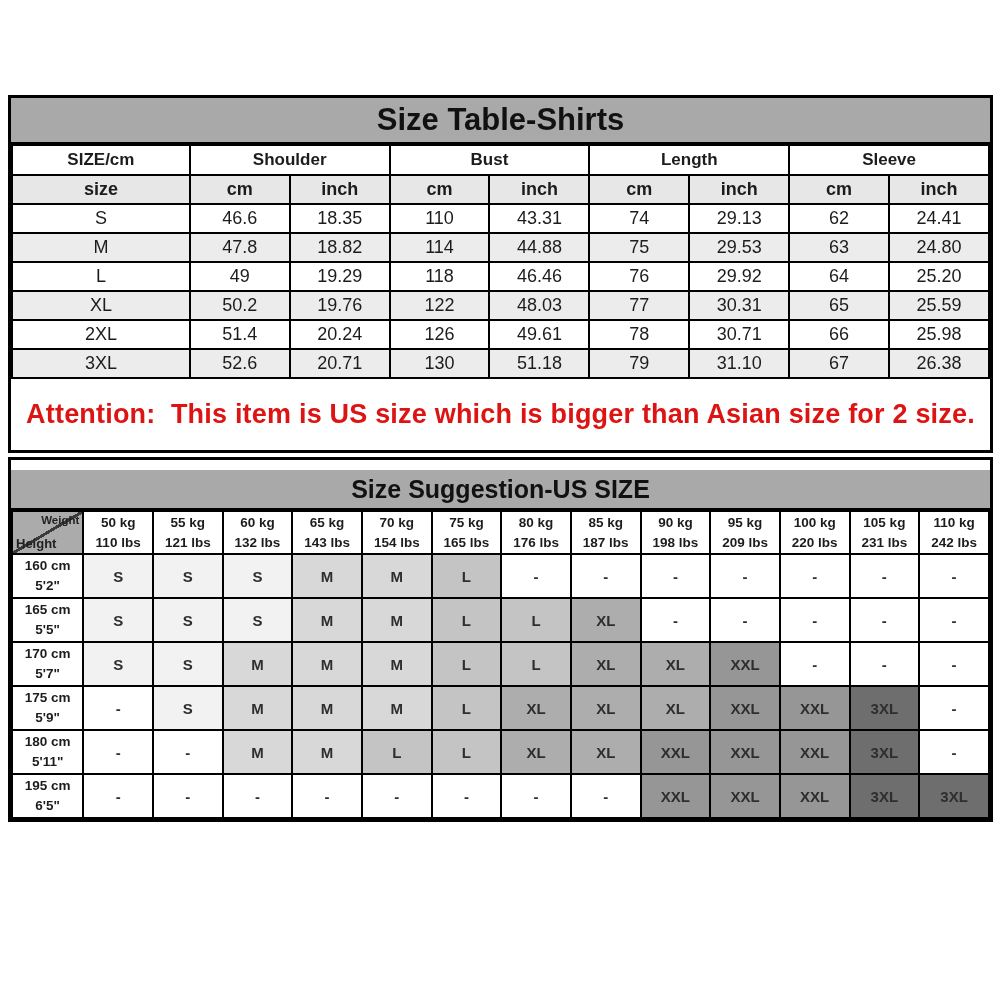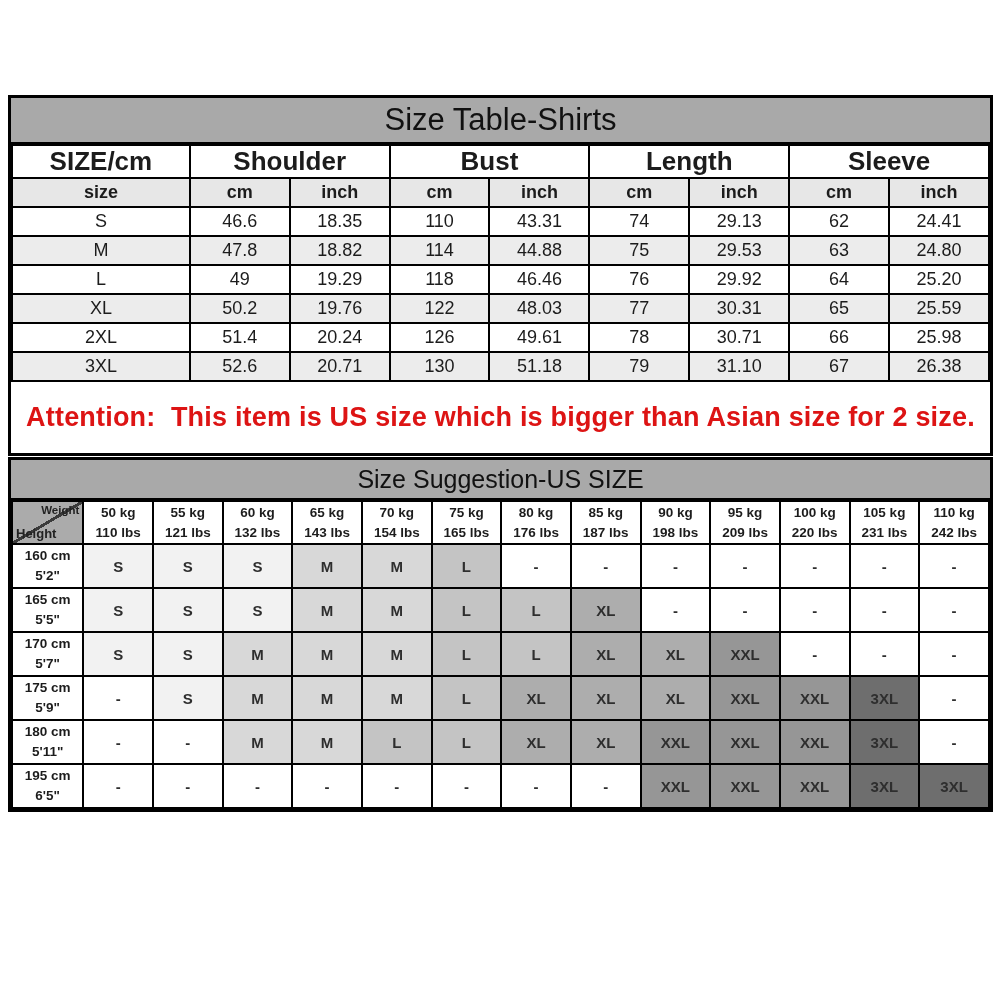--- a/index.html
+++ b/index.html
@@ -9,35 +9,35 @@
     color:#1c1c1c;
   }
   .canvas { position:relative; width:1000px; height:1000px; background:#fff; overflow:hidden; }
 
   
   .box1 {
     position:absolute; left:8px; top:95px; width:985px;
     border:3px solid #000; box-sizing:border-box; background:#fff;
   }
   .title-bar {
-    text-align:center; font-weight:normal; color:#111;
+    text-align:center; font-weight:bold; color:#111;
     border-bottom:2px solid #000;
     display:flex; align-items:center; justify-content:center;
   }
   .title-bar.t1-title { height:44px; font-size:31px; }
   .title-bar.t2-title { height:38px; font-size:25px; }
 
   table { border-collapse:collapse; width:100%; table-layout:fixed; }
   .t1 th, .t1 td {
     border:2px solid #000; text-align:center; vertical-align:middle;
     padding:0; overflow:hidden; white-space:nowrap;
   }
   .t1 col.size-col { width:18.2%; }
   .t1 tr { height:29px; }
-  .t1 tr.group-row { height:30px; font-size:26px; }
+  .t1 tr.group-row { height:30px; font-size:17px; }
   .t1 tr.group-row th { background:#ffffff; }
   .t1 tr.unit-row th { background:#e7e7e7; font-size:18px; }
   .t1 td { font-size:18px; font-weight:normal; background:#ffffff; }
   .t1 tr.alt td { background:#ececec; }
 
   .attention {
     height:71px; background:#ffffff;
     display:flex; align-items:center; justify-content:center;
     font-weight:bold; font-size:27px; white-space:pre;
     letter-spacing:0.2px;
@@ -172,21 +172,21 @@
             <td>31.10</td>
             <td>67</td>
             <td>26.38</td>
           </tr>
         </tbody>
     </table>
     <div class="attention" style="color: rgb(221, 20, 20);">Attention:  This item is US size which is bigger than Asian size for 2 size.</div>
   </div>
 
   <div class="box2">
-    <div class="title-bar t2-title" style="background: rgb(169, 169, 169);">Size Suggestion-US SIZE</div>
+    <div class="title-bar t2-title" style="background: rgb(169, 169, 169); margin-top: 10px;">Size Suggestion-US SIZE</div>
     <table class="t2">
       <colgroup>
         <col class="h-col">
         <col>
           <col>
           <col>
           <col>
           <col>
           <col>
           <col>

